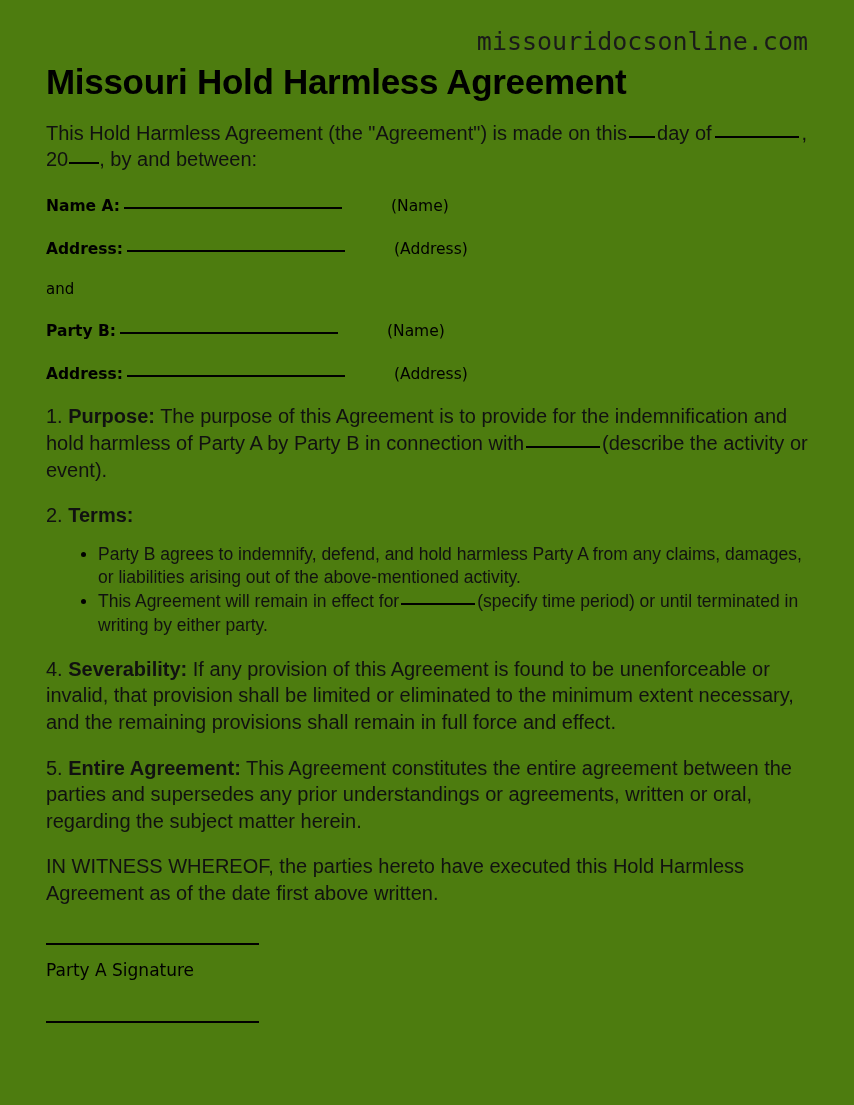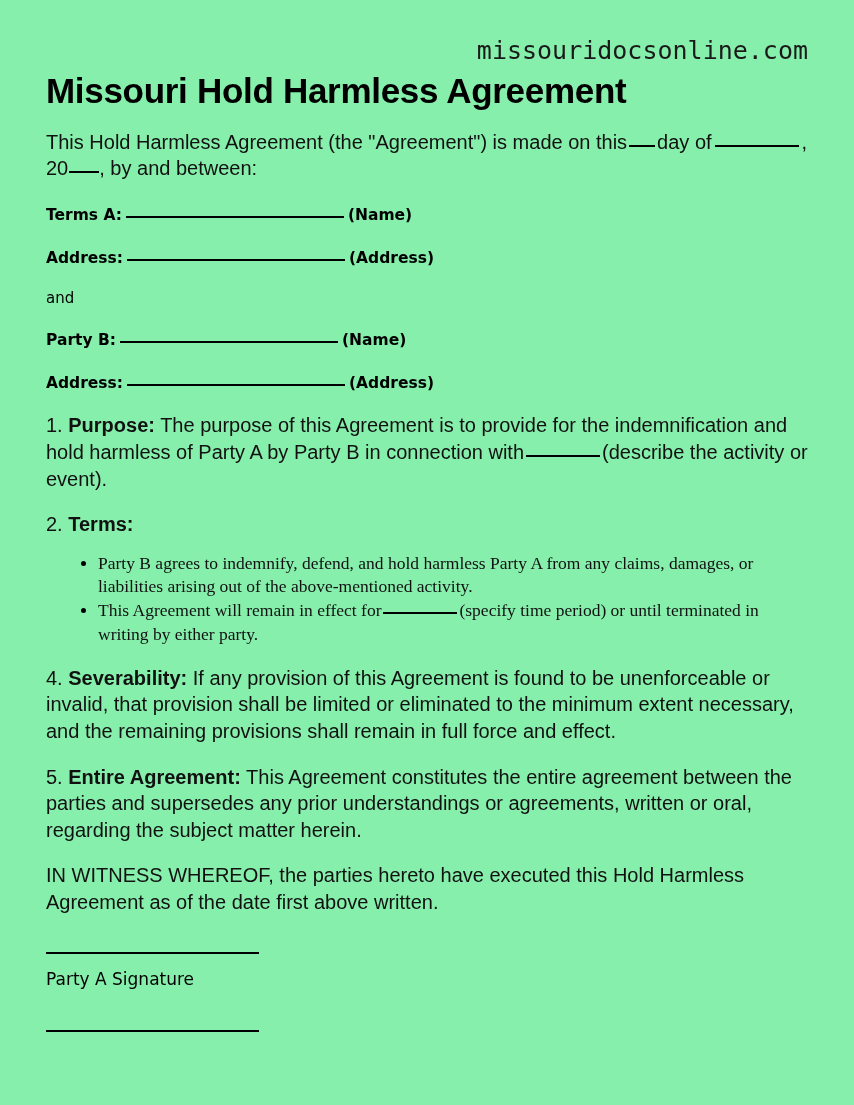--- a/index.html
+++ b/index.html
@@ -14,23 +14,23 @@
     overflow: hidden;
     font-family: "Liberation Sans", sans-serif;
     color: #000000;
     -webkit-font-smoothing: antialiased;
   }
 
   .page {
     position: relative;
     width: 854px;
     height: 1105px;
-    background: #86efac;
+    background: #4d7c0f;
     box-sizing: border-box;
-    padding: 13px 46px;
+    padding: 4px 46px;
   }
 
   
   .watermark {
     text-align: right;
     font-family: "DejaVu Sans Mono", "Liberation Mono", monospace;
     font-size: 25px;
     letter-spacing: 0px;
     color: #1a1a1a;
     padding-top: 24px;
@@ -66,21 +66,22 @@
     font-size: 15.5px;
     line-height: 1.3;
     margin: 21px 0 0 0;
     white-space: nowrap;
     color: #000000;
   }
   .field-row .flabel {
     font-weight: bold;
   }
   .field-row .fhint {
-    font-weight: bold;
+    font-weight: normal;
+    margin-left: 45px;
   }
   .blank-wide {
     display: inline-block;
     width: 218px;
     border-bottom: 2px solid #000;
     margin: 0 4px 0 4px;
     vertical-align: 2px;
     height: 13px;
   }
   .conj {
@@ -122,21 +123,21 @@
     vertical-align: 2px;
     height: 12px;
     margin: 0 0 0 1px;
   }
 
   
   .bullets {
     list-style: none;
     margin: 14px 0 0 0;
     padding: 0 0 0 34px;
-    font-family: Liberation Serif, serif;
+    font-family: Liberation Sans, sans-serif;
     font-size: 17.5px;
     line-height: 1.33;
     color: #111111;
   }
   .bullets li {
     position: relative;
     padding-left: 18px;
     margin-bottom: 1px;
   }
   .bullets li::before {
@@ -170,21 +171,21 @@
 <body>
 
 <div class="page">
 
   <div class="watermark">missouridocsonline.com</div>
 
   <h1 class="doc-title">Missouri Hold Harmless Agreement</h1>
 
   <p class="para"><span>This Hold Harmless Agreement (the "Agreement") is made on this</span><span class="blank-xs"></span><span>day of</span><span class="blank-md"></span><span>,</span><br><span>20</span><span class="blank-yr"></span><span>, by and between:</span></p>
 
-  <div class="field-row"><span class="flabel">Terms A:</span><span class="blank-wide"></span><span class="fhint">(Name)</span></div>
+  <div class="field-row"><span class="flabel">Name A:</span><span class="blank-wide"></span><span class="fhint">(Name)</span></div>
 
   <div class="field-row"><span class="flabel">Address:</span><span class="blank-wide"></span><span class="fhint">(Address)</span></div>
 
   <div class="conj">and</div>
 
   <div class="field-row"><span class="flabel">Party B:</span><span class="blank-wide"></span><span class="fhint">(Name)</span></div>
 
   <div class="field-row"><span class="flabel">Address:</span><span class="blank-wide"></span><span class="fhint">(Address)</span></div>
 
 

